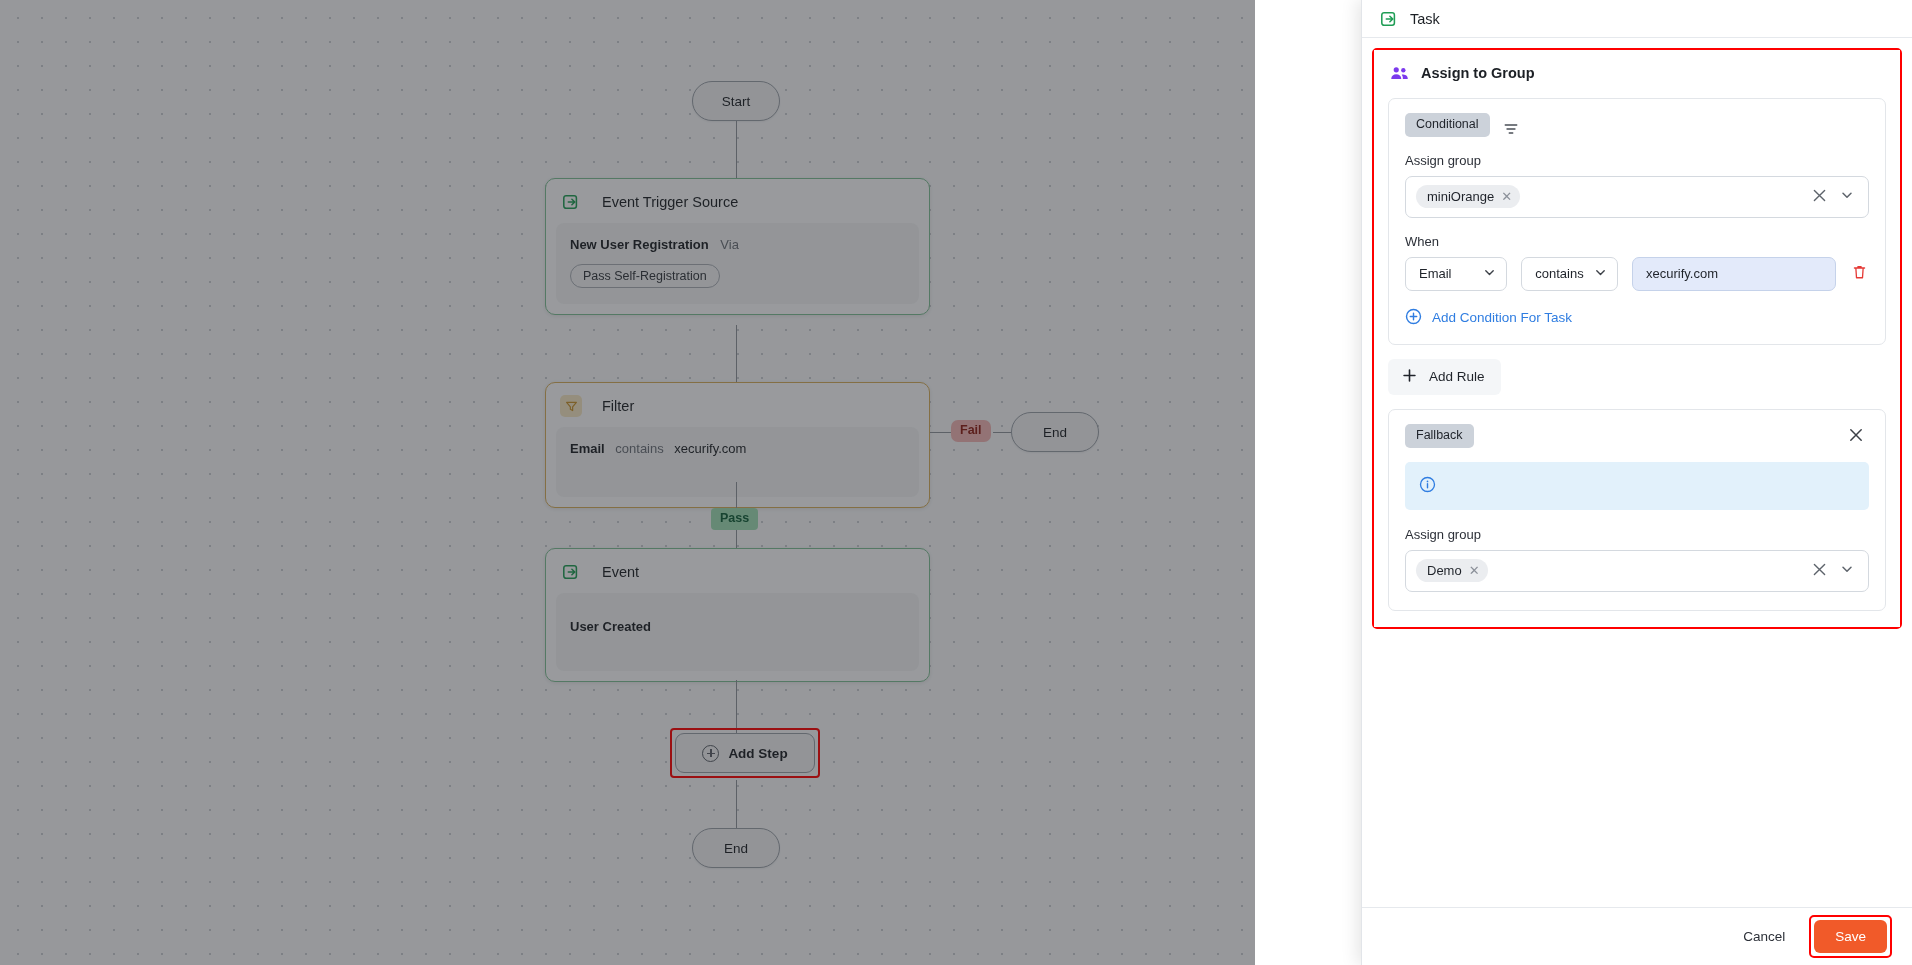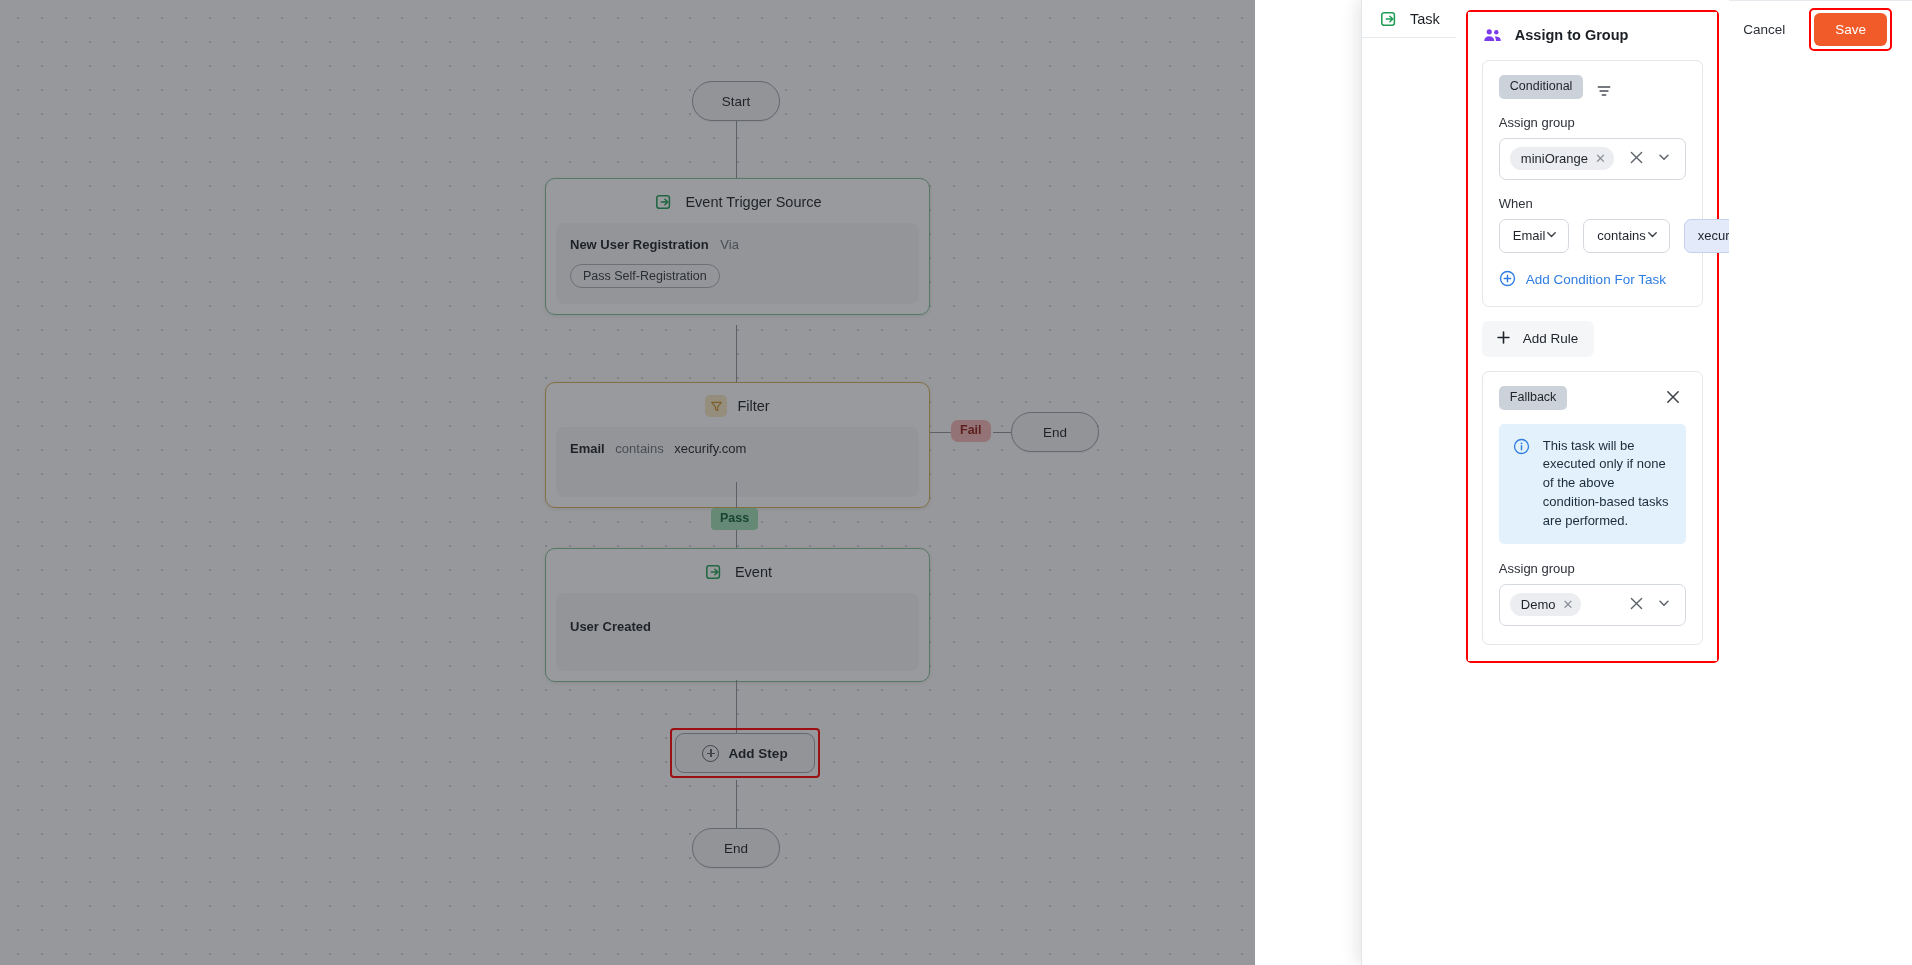--- a/index.html
+++ b/index.html
@@ -75,23 +75,22 @@
     width: 385px;
     background: #fbfcfd;
     border-radius: 10px;
     box-shadow: 0 1px 4px rgba(0,0,0,0.09);
   }
   .node.trigger { border: 1.3px solid #7fbf96; }
   .node.filter  { border: 1.3px solid #d6ae5c; }
   .node.event   { border: 1.3px solid #7fbf96; }
 
   .node-head {
-    display: flex; align-items: center; gap: 10px;
+    display: flex; align-items: center; gap: 20px;
     padding: 12px 14px 10px 14px;
-    justify-content: center;
   }
   .node-head-title { font-size: 14.5px; color: #1c2025; font-weight: 500; }
   .node-body {
     margin: 0 10px 10px 10px;
     background: #f2f3f5;
     border-radius: 8px;
     padding: 14px 14px 16px 14px;
     min-height: 70px;
   }
   .node-body.tall { min-height: 78px; }
@@ -146,21 +145,21 @@
   }
   .plus-circle:before { left: 3.5px; right: 3.5px; top: 7px; height: 1.5px; }
   .plus-circle:after  { top: 3.5px; bottom: 3.5px; left: 7px; width: 1.5px; }
 
   
   .panel {
     position: absolute; top: 0; right: 0;
     width: 551px; height: 965px;
     background: #ffffff;
     border-left: 1px solid #e2e5e9;
-    display: flex; flex-direction: row;
+    display: flex; flex-direction: column;
     z-index: 70;
     box-shadow: -4px 0 16px rgba(0,0,0,0.10);
     margin-left: 24px;
   }
   .panel-head {
     height: 38px; flex: 0 0 38px;
     display: flex; align-items: center; gap: 10px;
     padding: 0 16px;
     border-bottom: 1px solid #e6e9ed;
     background: #fff;
@@ -536,21 +535,20 @@
             </div>
 
             <div class="info-banner">
               <span style="flex:0 0 auto; margin-top:1px;">
                 <svg width="17" height="17" viewBox="0 0 18 18" fill="none">
                   <circle cx="9" cy="9" r="7.4" stroke="#2f7de1" stroke-width="1.4"></circle>
                   <path d="M9 8.1v4.3" stroke="#2f7de1" stroke-width="1.5" stroke-linecap="round"></path>
                   <circle cx="9" cy="5.7" r="0.9" fill="#2f7de1"></circle>
                 </svg>
               </span>
-              <span class="info-text">This task will be executed only if none of the above condition-based tasks are performed.</span>
             </div>
 
             <label class="field-label">Assign group</label>
             <div class="multiselect">
               <div class="ms-chips">
                 <span class="ms-chip">
                   <span>Demo</span>
                   <span class="x">✕</span>
                 </span>
               </div>

